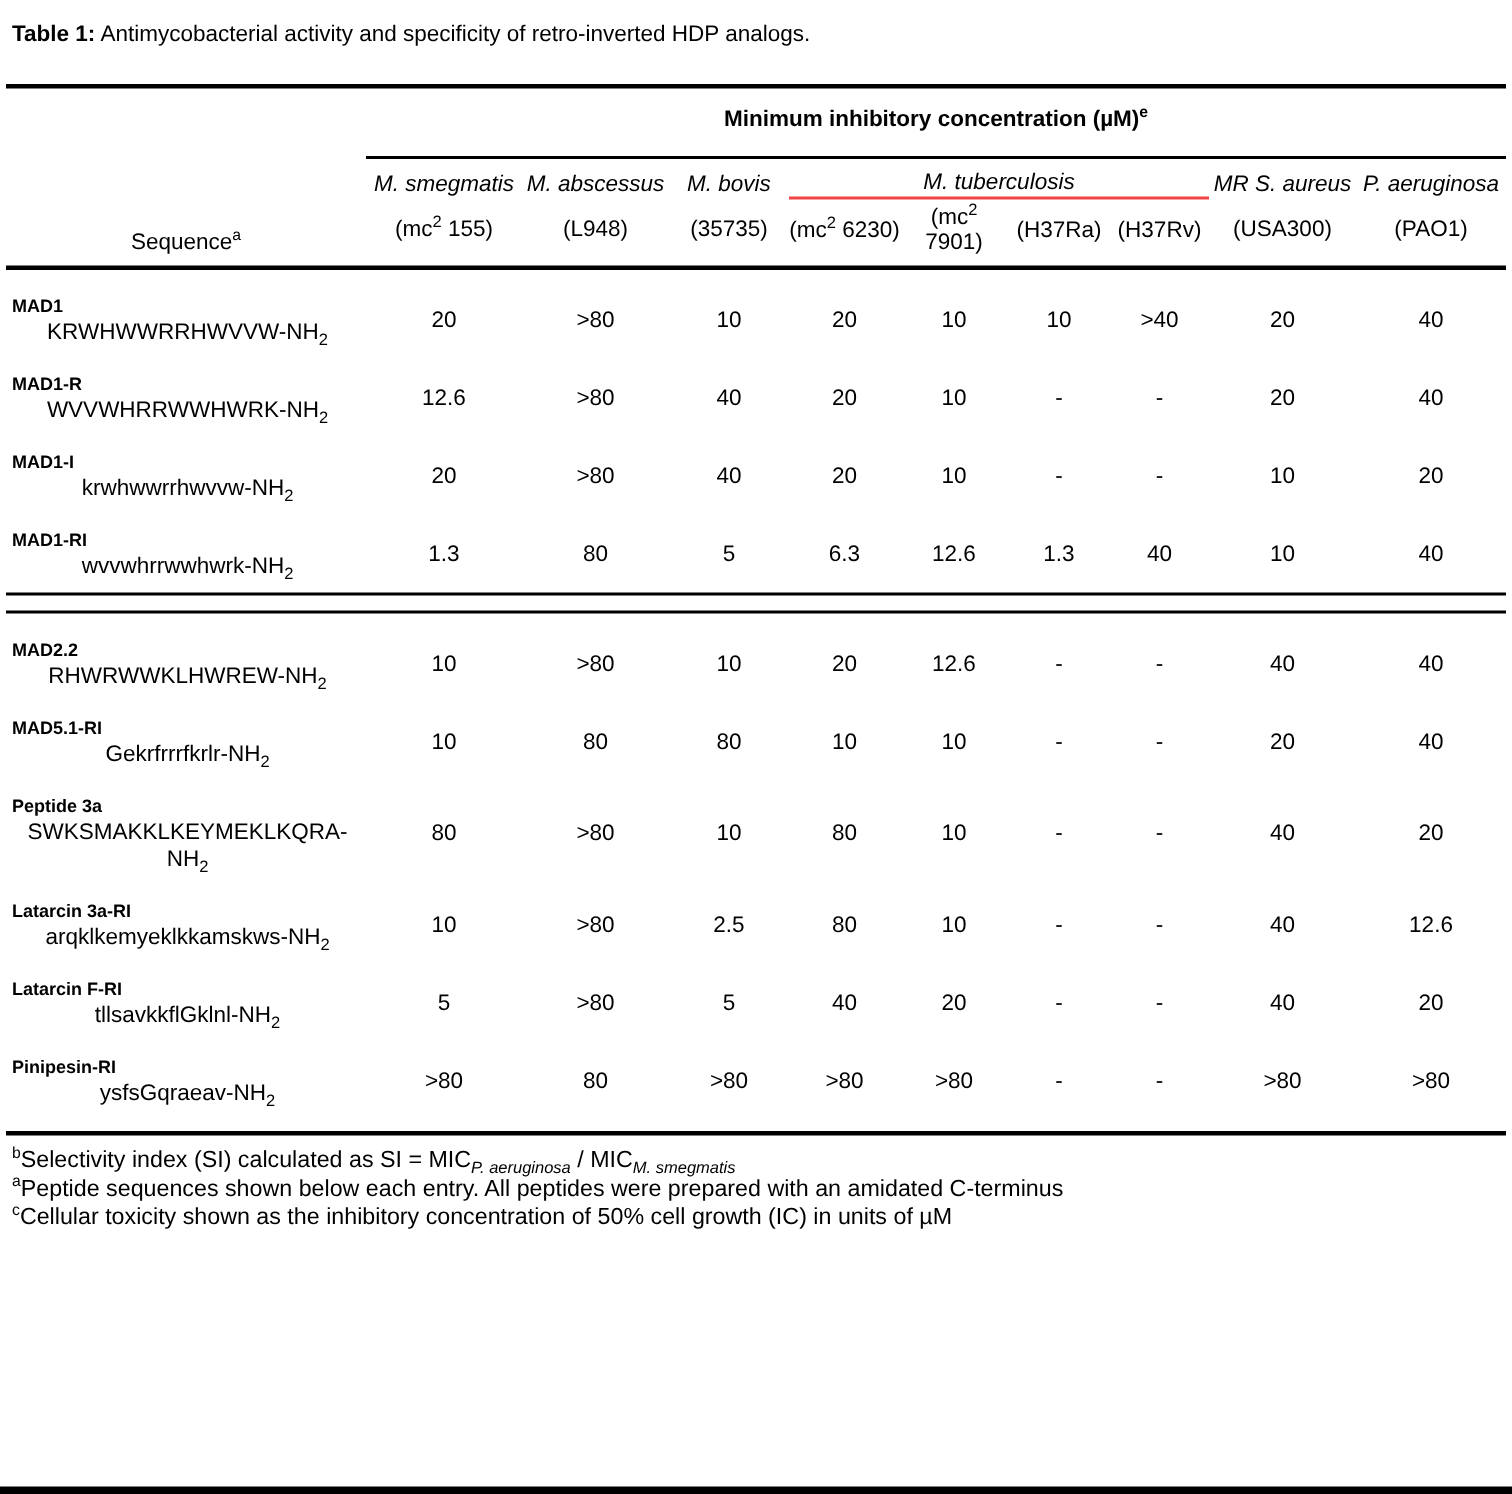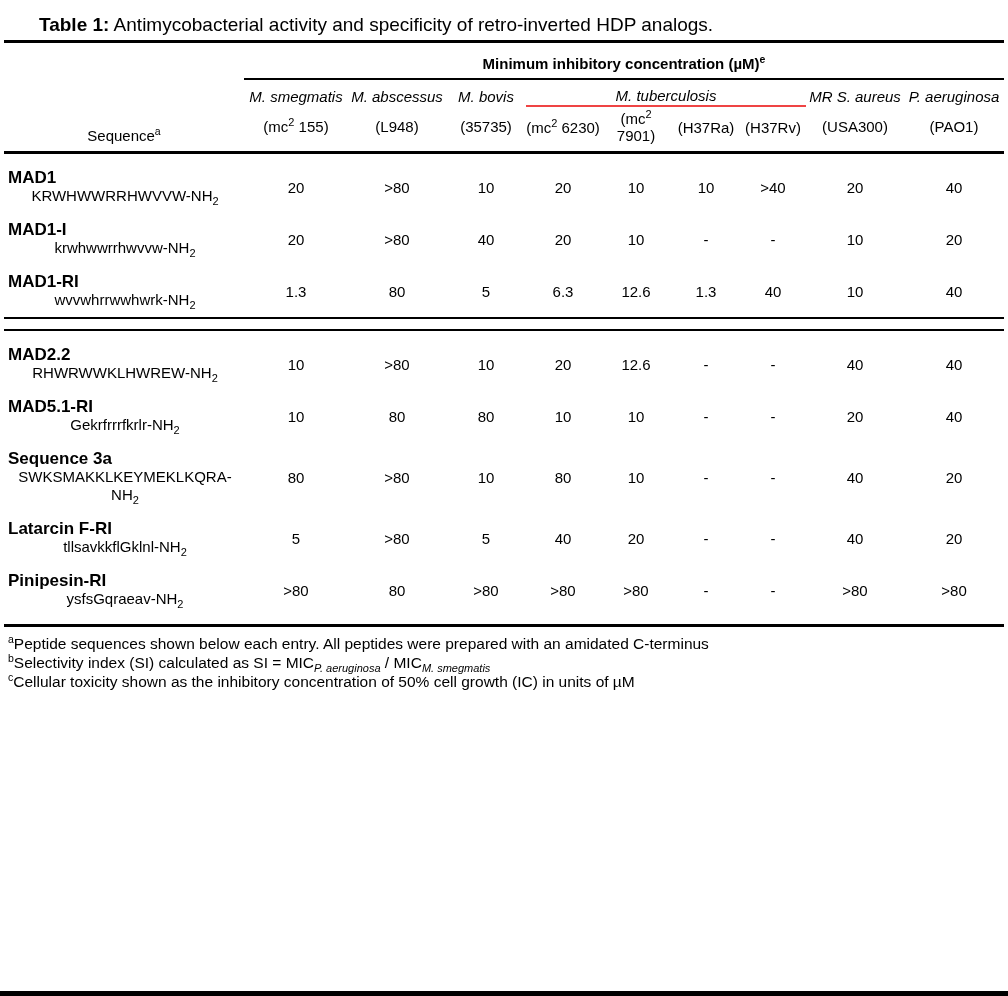--- a/index.html
+++ b/index.html
@@ -1,35 +1,35 @@
 <!DOCTYPE html>
 <html><head>
 <meta charset="utf-8">
 <style>
   html,body{margin:0;padding:0;background:#fff;color:#000;
     font-family:"Liberation Sans","DejaVu Sans",sans-serif;}
   .page{position:relative;width:1008px;height:996px;box-sizing:border-box;
     padding:6px 4px 0 4px;overflow:hidden;background:#fff;}
-  .title{font-size:19px;padding:8px 4px 4px 4px;margin-left:31px;}
+  .title{font-size:15px;padding:8px 4px 25px 4px;}
   .title b{font-weight:bold;}
   table.mic-table{border-collapse:collapse;table-layout:fixed;width:1000px;
     border-top:3px solid #000;}
   th,td{margin:0;}
-  tr.mic-row th{font-size:15px;font-weight:bold;padding:12px 0 6px 0;}
+  tr.mic-row th{font-size:15px;font-weight:bold;padding:12px 0 16px 0;}
   th.mic-span{border-bottom:2px solid #000;text-align:center;}
   tr.species-row th{font-size:15px;font-weight:normal;font-style:italic;
     text-align:center;padding:7px 0 1px 0;}
   th.tb-span{border-bottom:2px solid #ef4444;padding-bottom:3px;}
   tr.strain-row th{font-size:15px;font-weight:normal;text-align:center;
     padding:3px 0 7px 0;border-bottom:3px solid #000;}
   th.seq-header{text-align:left;vertical-align:bottom;font-weight:bold;
     font-size:15.5px;padding-left:4px;}
   tbody td{font-size:15px;text-align:center;vertical-align:middle;padding:8px 0;}
   td.pep{text-align:left;padding:8px 2px 8px 4px;}
-  .pep-name{font-weight:bold;line-height:18px;font-size:17px;}
+  .pep-name{font-weight:bold;line-height:18px;font-size:12px;}
   .pep-seq{line-height:18px;font-size:15px;text-align:center;}
   tr.first td{padding-top:15px;}
   tr.last td{padding-bottom:16px;}
   tr.divider td{height:10px;padding:0;border-top:2px solid #000;
     border-bottom:2px solid #000;}
   tbody tr.last td{border-bottom:3px solid #000;}
   sup.marker{font-size:10.5px;vertical-align:super;line-height:0;}
   .ss{font-size:11px;line-height:0;}
   .footnotes{padding:7px 4px 0 4px;font-size:15.5px;line-height:19px;}
   .footnote{white-space:nowrap;}
@@ -98,20 +98,35 @@
           <td>10</td>
           <td>20</td>
           <td>10</td>
           <td>10</td>
           <td>&gt;40</td>
           <td>20</td>
           <td>40</td>
         </tr>
         <tr>
           <td class="pep">
+            <div class="pep-name">MAD1-R</div>
+            <div class="pep-seq">WVVWHRRWWHWRK-NH<sub class="ss">2</sub></div>
+          </td>
+          <td>12.6</td>
+          <td>&gt;80</td>
+          <td>40</td>
+          <td>20</td>
+          <td>10</td>
+          <td>-</td>
+          <td>-</td>
+          <td>20</td>
+          <td>40</td>
+        </tr>
+        <tr>
+          <td class="pep">
             <div class="pep-name">MAD1-I</div>
             <div class="pep-seq">krwhwwrrhwvvw-NH<sub class="ss">2</sub></div>
           </td>
           <td>20</td>
           <td>&gt;80</td>
           <td>40</td>
           <td>20</td>
           <td>10</td>
           <td>-</td>
           <td>-</td>
@@ -161,32 +176,47 @@
           <td>80</td>
           <td>10</td>
           <td>10</td>
           <td>-</td>
           <td>-</td>
           <td>20</td>
           <td>40</td>
         </tr>
         <tr>
           <td class="pep">
-            <div class="pep-name">Sequence 3a</div>
+            <div class="pep-name">Peptide 3a</div>
             <div class="pep-seq">SWKSMAKKLKEYMEKLKQRA-NH<sub class="ss">2</sub></div>
           </td>
           <td>80</td>
           <td>&gt;80</td>
           <td>10</td>
           <td>80</td>
           <td>10</td>
           <td>-</td>
           <td>-</td>
           <td>40</td>
           <td>20</td>
+        </tr>
+        <tr>
+          <td class="pep">
+            <div class="pep-name">Latarcin 3a-RI</div>
+            <div class="pep-seq">arqklkemyeklkkamskws-NH<sub class="ss">2</sub></div>
+          </td>
+          <td>10</td>
+          <td>&gt;80</td>
+          <td>2.5</td>
+          <td>80</td>
+          <td>10</td>
+          <td>-</td>
+          <td>-</td>
+          <td>40</td>
+          <td>12.6</td>
         </tr>
         <tr>
           <td class="pep">
             <div class="pep-name">Latarcin F-RI</div>
             <div class="pep-seq">tllsavkkflGklnl-NH<sub class="ss">2</sub></div>
           </td>
           <td>5</td>
           <td>&gt;80</td>
           <td>5</td>
           <td>40</td>
@@ -208,19 +238,19 @@
           <td>&gt;80</td>
           <td>-</td>
           <td>-</td>
           <td>&gt;80</td>
           <td>&gt;80</td>
         </tr>
       </tbody>
   </table>
 
   <div class="footnotes" id="footnotes">
+      <div class="footnote"><sup class="marker">b</sup><span>Selectivity index (SI) calculated as SI = MIC</span><sub class="it">P. aeruginosa</sub><span> / MIC</span><sub class="it">M. smegmatis</sub></div>
       <div class="footnote"><sup class="marker">a</sup><span>Peptide sequences shown below each entry. All peptides were prepared with an amidated C-terminus</span></div>
-      <div class="footnote"><sup class="marker">b</sup><span>Selectivity index (SI) calculated as SI = MIC</span><sub class="it">P. aeruginosa</sub><span> / MIC</span><sub class="it">M. smegmatis</sub></div>
       <div class="footnote"><sup class="marker">c</sup><span>Cellular toxicity shown as the inhibitory concentration of 50% cell growth (IC</span><span>) in units of µM</span></div>
     </div>
 
   <div class="bottom-rule"></div>
 </div>
 
 </body></html>

